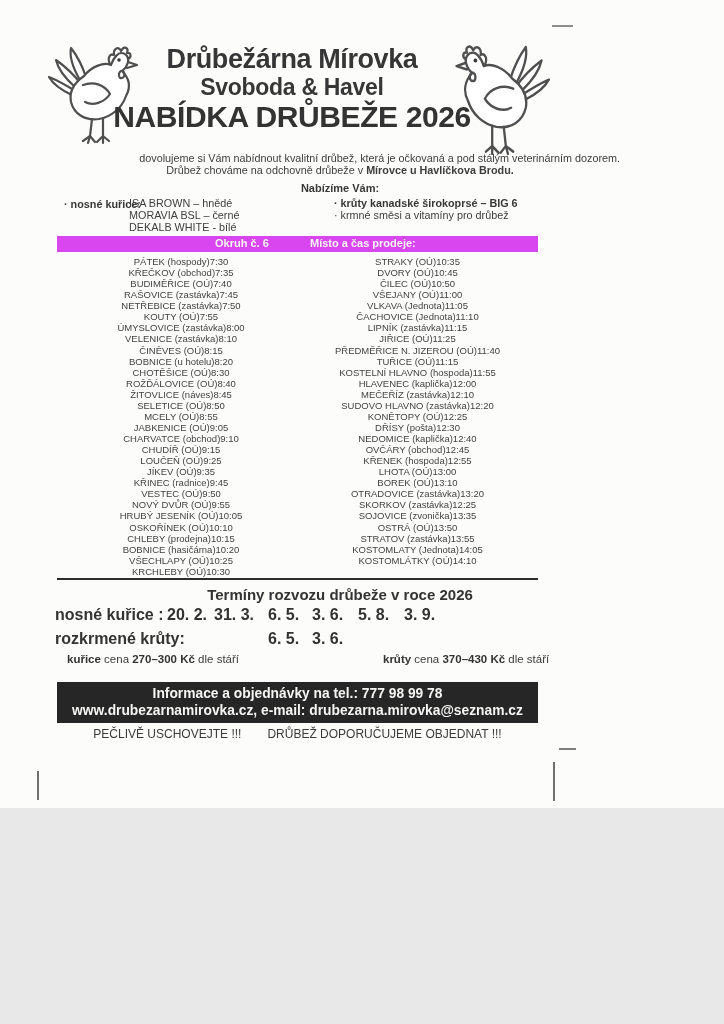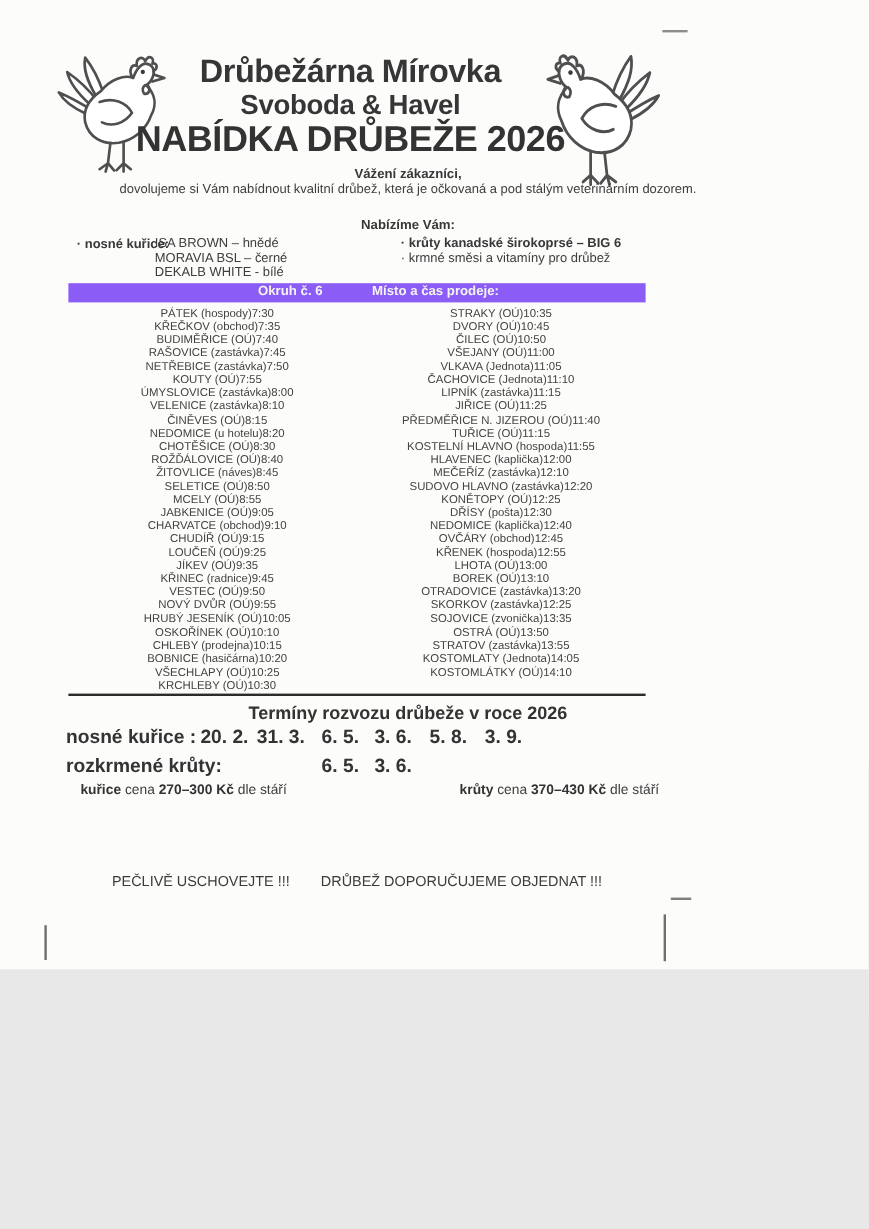--- a/index.html
+++ b/index.html
@@ -11,30 +11,30 @@
   .abs{position:absolute;}
   
   .title1{top:44px;left:57px;width:470px;text-align:center;font-size:27px;font-weight:bold;color:#363636;letter-spacing:-0.4px;}
   .title2{top:74px;left:57px;width:470px;text-align:center;font-size:23px;font-weight:bold;color:#363636;letter-spacing:-0.3px;}
   .title3{top:100px;left:57px;width:470px;text-align:center;font-size:30px;font-weight:bold;color:#333;letter-spacing:-0.4px;}
   .hen{position:absolute;}
   .hen.right svg{transform:scaleX(-1);}
   
   .c340{left:60px;width:560px;text-align:center;}
   .salutation{top:139px;font-size:11px;font-weight:bold;color:#383838;}
-  .intro1{top:152px;font-size:10.8px;}
+  .intro1{top:152px;font-size:10.8px;text-align:right;}
   .intro2{top:164px;font-size:10.8px;}
   .offer-heading{top:182px;font-size:11px;font-weight:bold;color:#383838;}
   
   .offer-left-label{top:198px;left:64px;font-size:10.8px;font-weight:bold;color:#383838;}
   .offer-left-items{top:198px;left:129px;font-size:10.8px;line-height:11.9px;}
   .offer-right{top:198px;left:334px;font-size:10.8px;line-height:11.9px;}
   .offer-right .b1{font-weight:bold;color:#383838;}
   
-  .band{top:236px;left:57px;width:481px;height:16px;background:#8b5cf6;}
+  .band{top:236px;left:57px;width:481px;height:16px;background:#d946ef;}
   .band-label{position:absolute;top:1px;font-size:11px;font-weight:bold;color:#f4f4f2;}
   .band-l1{left:158px;}
   .band-l2{left:253px;}
   .sched-col{top:256px;font-size:9.5px;color:#424242;}
   .sched-left{left:58px;width:246px;}
   .sched-right{left:310px;width:215px;}
   .trow{display:flex;justify-content:center;height:11.07px;line-height:11.07px;white-space:nowrap;}
   .trow .time{text-align:right;}
   .rule{top:578px;left:57px;width:481px;height:2px;background:#2c2c2c;}
   
@@ -109,22 +109,22 @@
         <path d="M45 79 L43 96 M43 96 L36 101 M43 96 L48 102 M43 96 L41 103" fill="none"></path>
         <path d="M56 78 L56 96 M56 96 L50 102 M56 96 L62 101 M56 96 L56 103" fill="none"></path>
       </g>
     </svg>
   </div>
 
   <div class="abs title1">Drůbežárna Mírovka</div>
   <div class="abs title2">Svoboda &amp; Havel</div>
   <div class="abs title3">NABÍDKA DRŮBEŽE 2026</div>
 
-  <div class="abs c340 salutation">Vážení zákazníci,</div>
   <div class="abs c340 intro1">dovolujeme si Vám nabídnout kvalitní drůbež, která je očkovaná a pod stálým veterinárním dozorem.</div>
+  <div class="abs c340 intro2"><span>Drůbež chováme na odchovně drůbeže v </span><b>Mírovce u Havlíčkova Brodu.</b></div>
   <div class="abs c340 offer-heading">Nabízíme Vám:</div>
 
   <div class="abs offer-left-label">· nosné kuřice:</div>
   <div class="abs offer-left-items">
     <div>ISA BROWN – hnědé</div>
     <div>MORAVIA BSL – černé</div>
     <div>DEKALB WHITE - bílé</div>
   </div>
   <div class="abs offer-right">
     <div class="b1">· krůty kanadské širokoprsé – BIG 6</div>
@@ -167,21 +167,21 @@
       </div>
       <div class="trow">
         <span class="place">VELENICE (zastávka)</span>
         <span class="time">8:10</span>
       </div>
       <div class="trow">
         <span class="place">ČINĚVES (OÚ)</span>
         <span class="time">8:15</span>
       </div>
       <div class="trow">
-        <span class="place">NEDOMICE (u hotelu)</span>
+        <span class="place">BOBNICE (u hotelu)</span>
         <span class="time">8:20</span>
       </div>
       <div class="trow">
         <span class="place">CHOTĚŠICE (OÚ)</span>
         <span class="time">8:30</span>
       </div>
       <div class="trow">
         <span class="place">ROŽĎÁLOVICE (OÚ)</span>
         <span class="time">8:40</span>
       </div>
@@ -383,20 +383,24 @@
   </div>
   <div class="abs row-label rl2">rozkrmené krůty:</div>
   <div class="abs dates d2">
     <span>6. 5.</span>
     <span>3. 6.</span>
   </div>
 
   <div class="abs price price-left"><b>kuřice</b><span> cena </span><b>270–300 Kč</b><span> dle stáří</span></div>
   <div class="abs price price-right"><b>krůty</b><span> cena </span><b>370–430 Kč</b><span> dle stáří</span></div>
 
+  <div class="abs banner">
+    <div class="bl1">Informace a objednávky na tel.: 777 98 99 78</div>
+    <div class="bl2">www.drubezarnamirovka.cz, e-mail: drubezarna.mirovka@seznam.cz</div>
+  </div>
 
   <div class="abs footer">
     <span>PEČLIVĚ USCHOVEJTE !!!</span>
     <span>DRŮBEŽ DOPORUČUJEME OBJEDNAT !!!</span>
   </div>
 
   <div class="abs art art-dash-top"></div>
   <div class="abs art-dash-bottom"></div>
   <div class="abs art-vline-left"></div>
   <div class="abs art-vline-right"></div>

